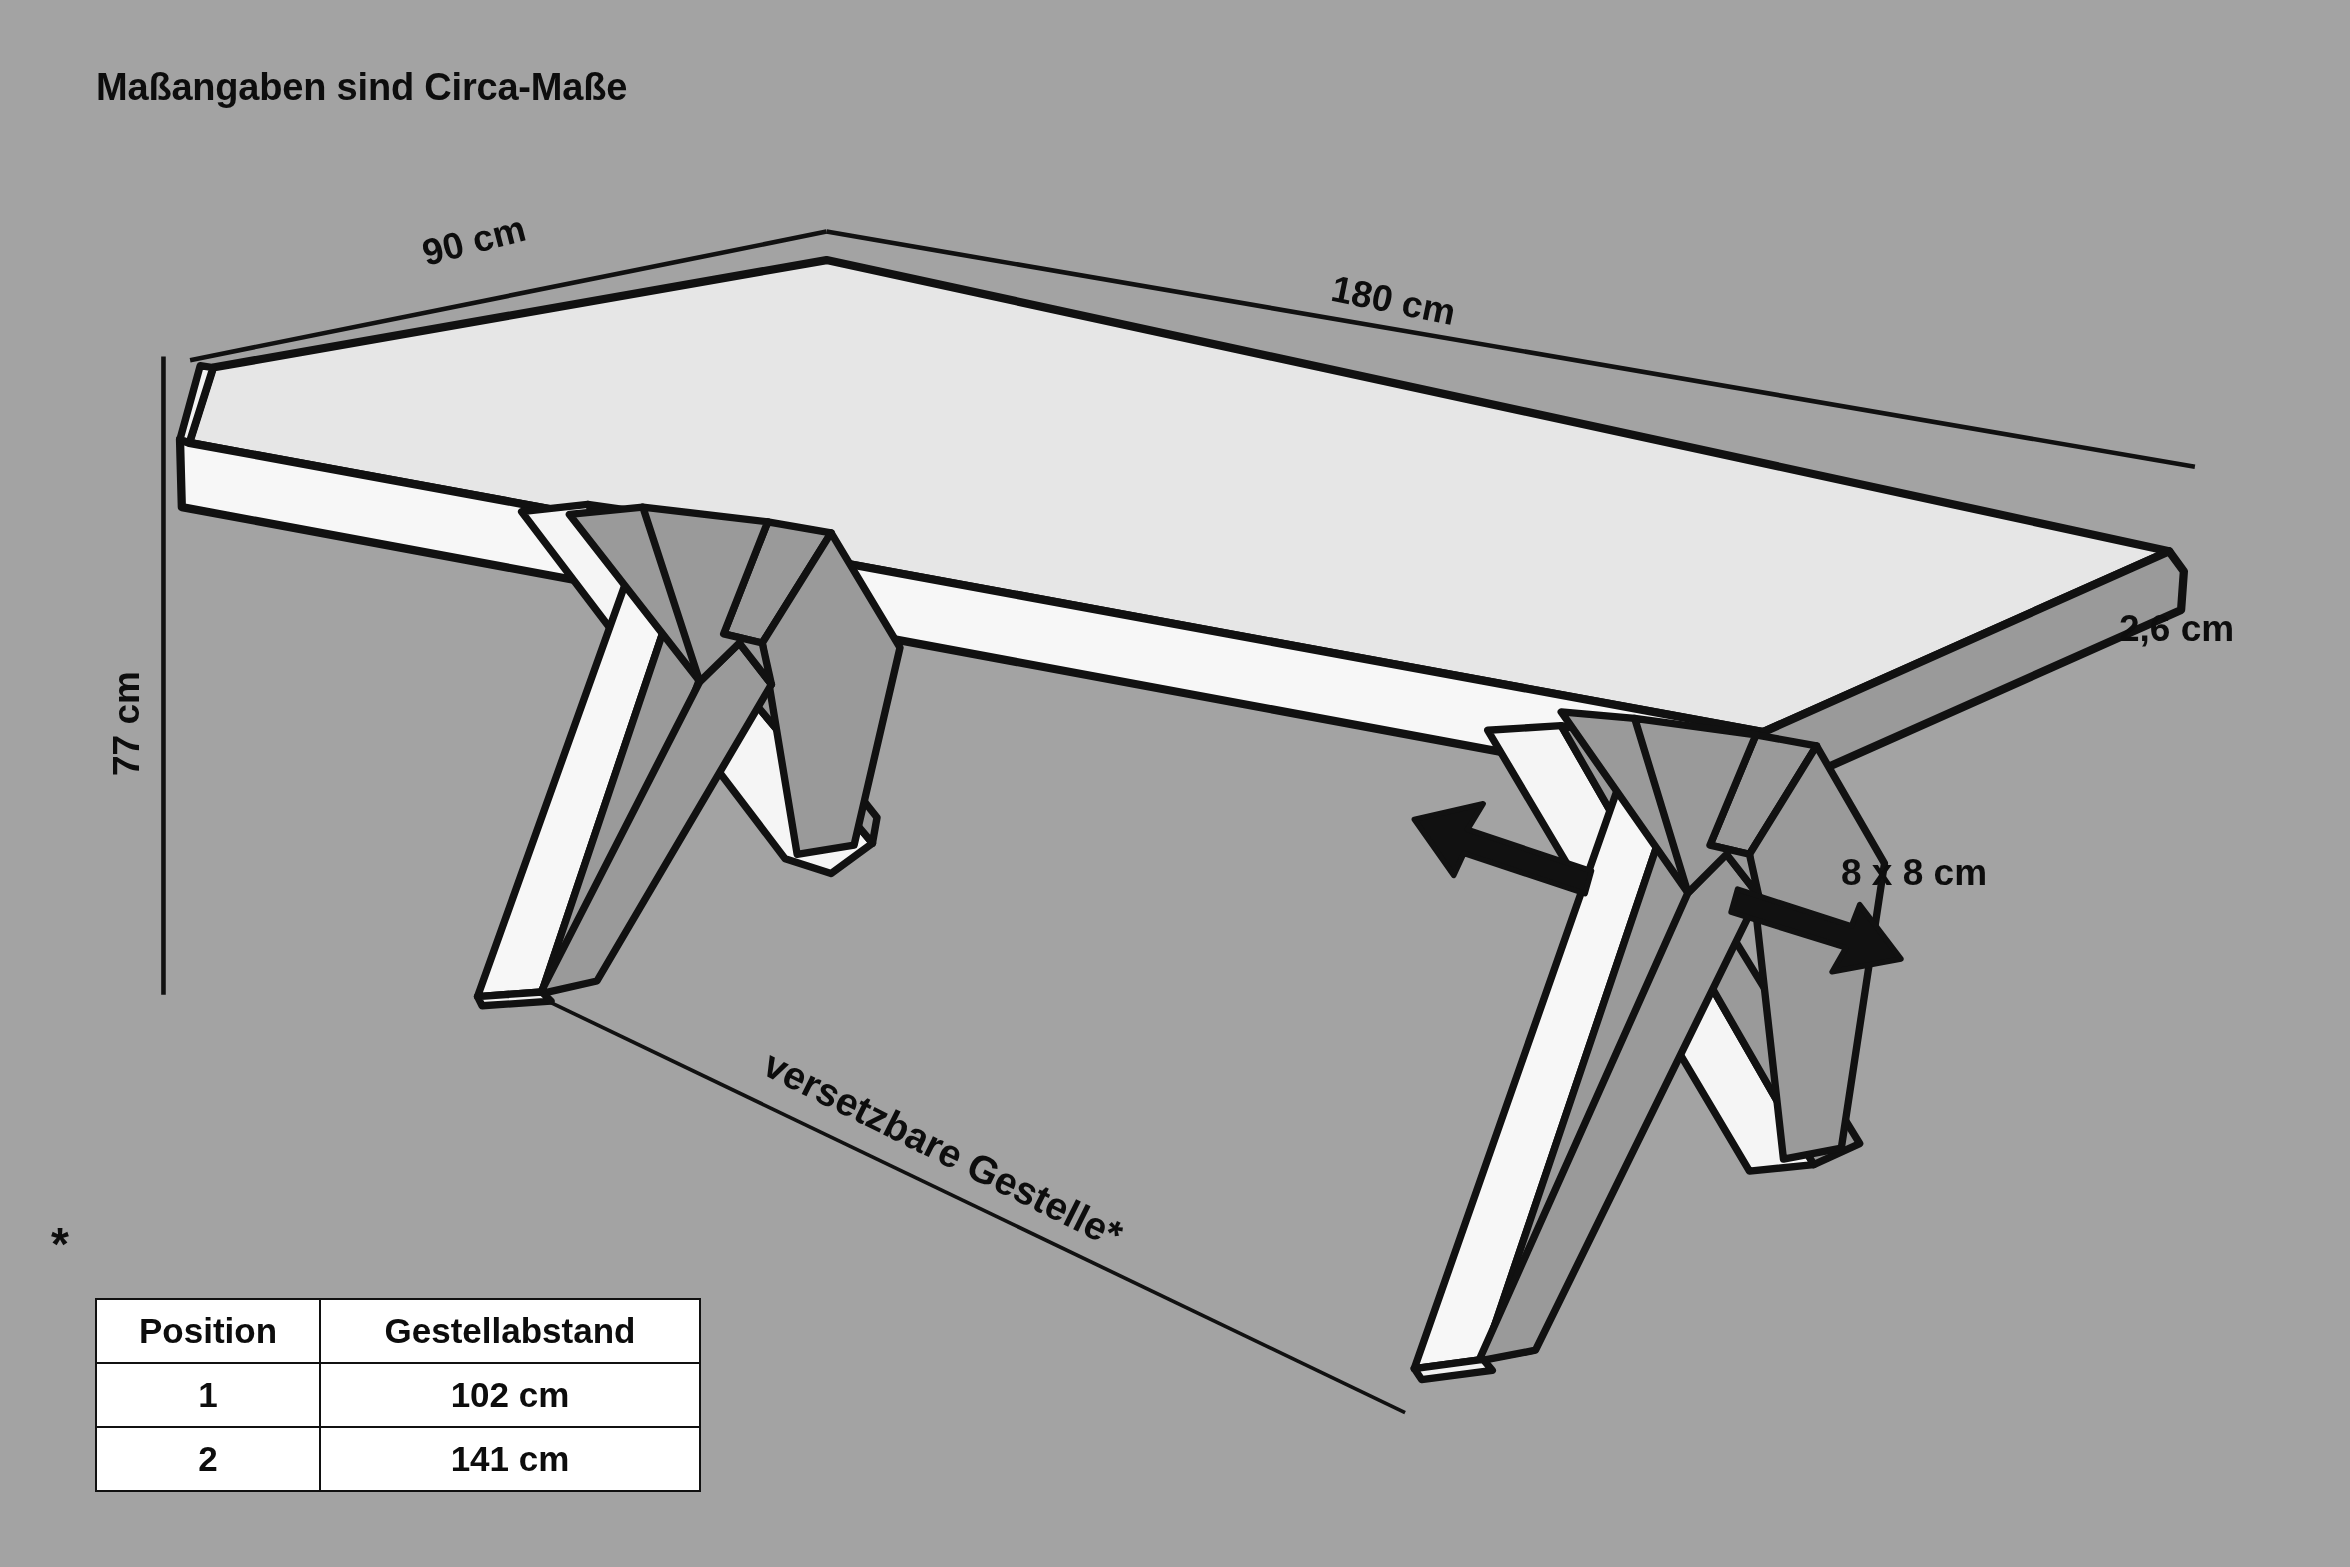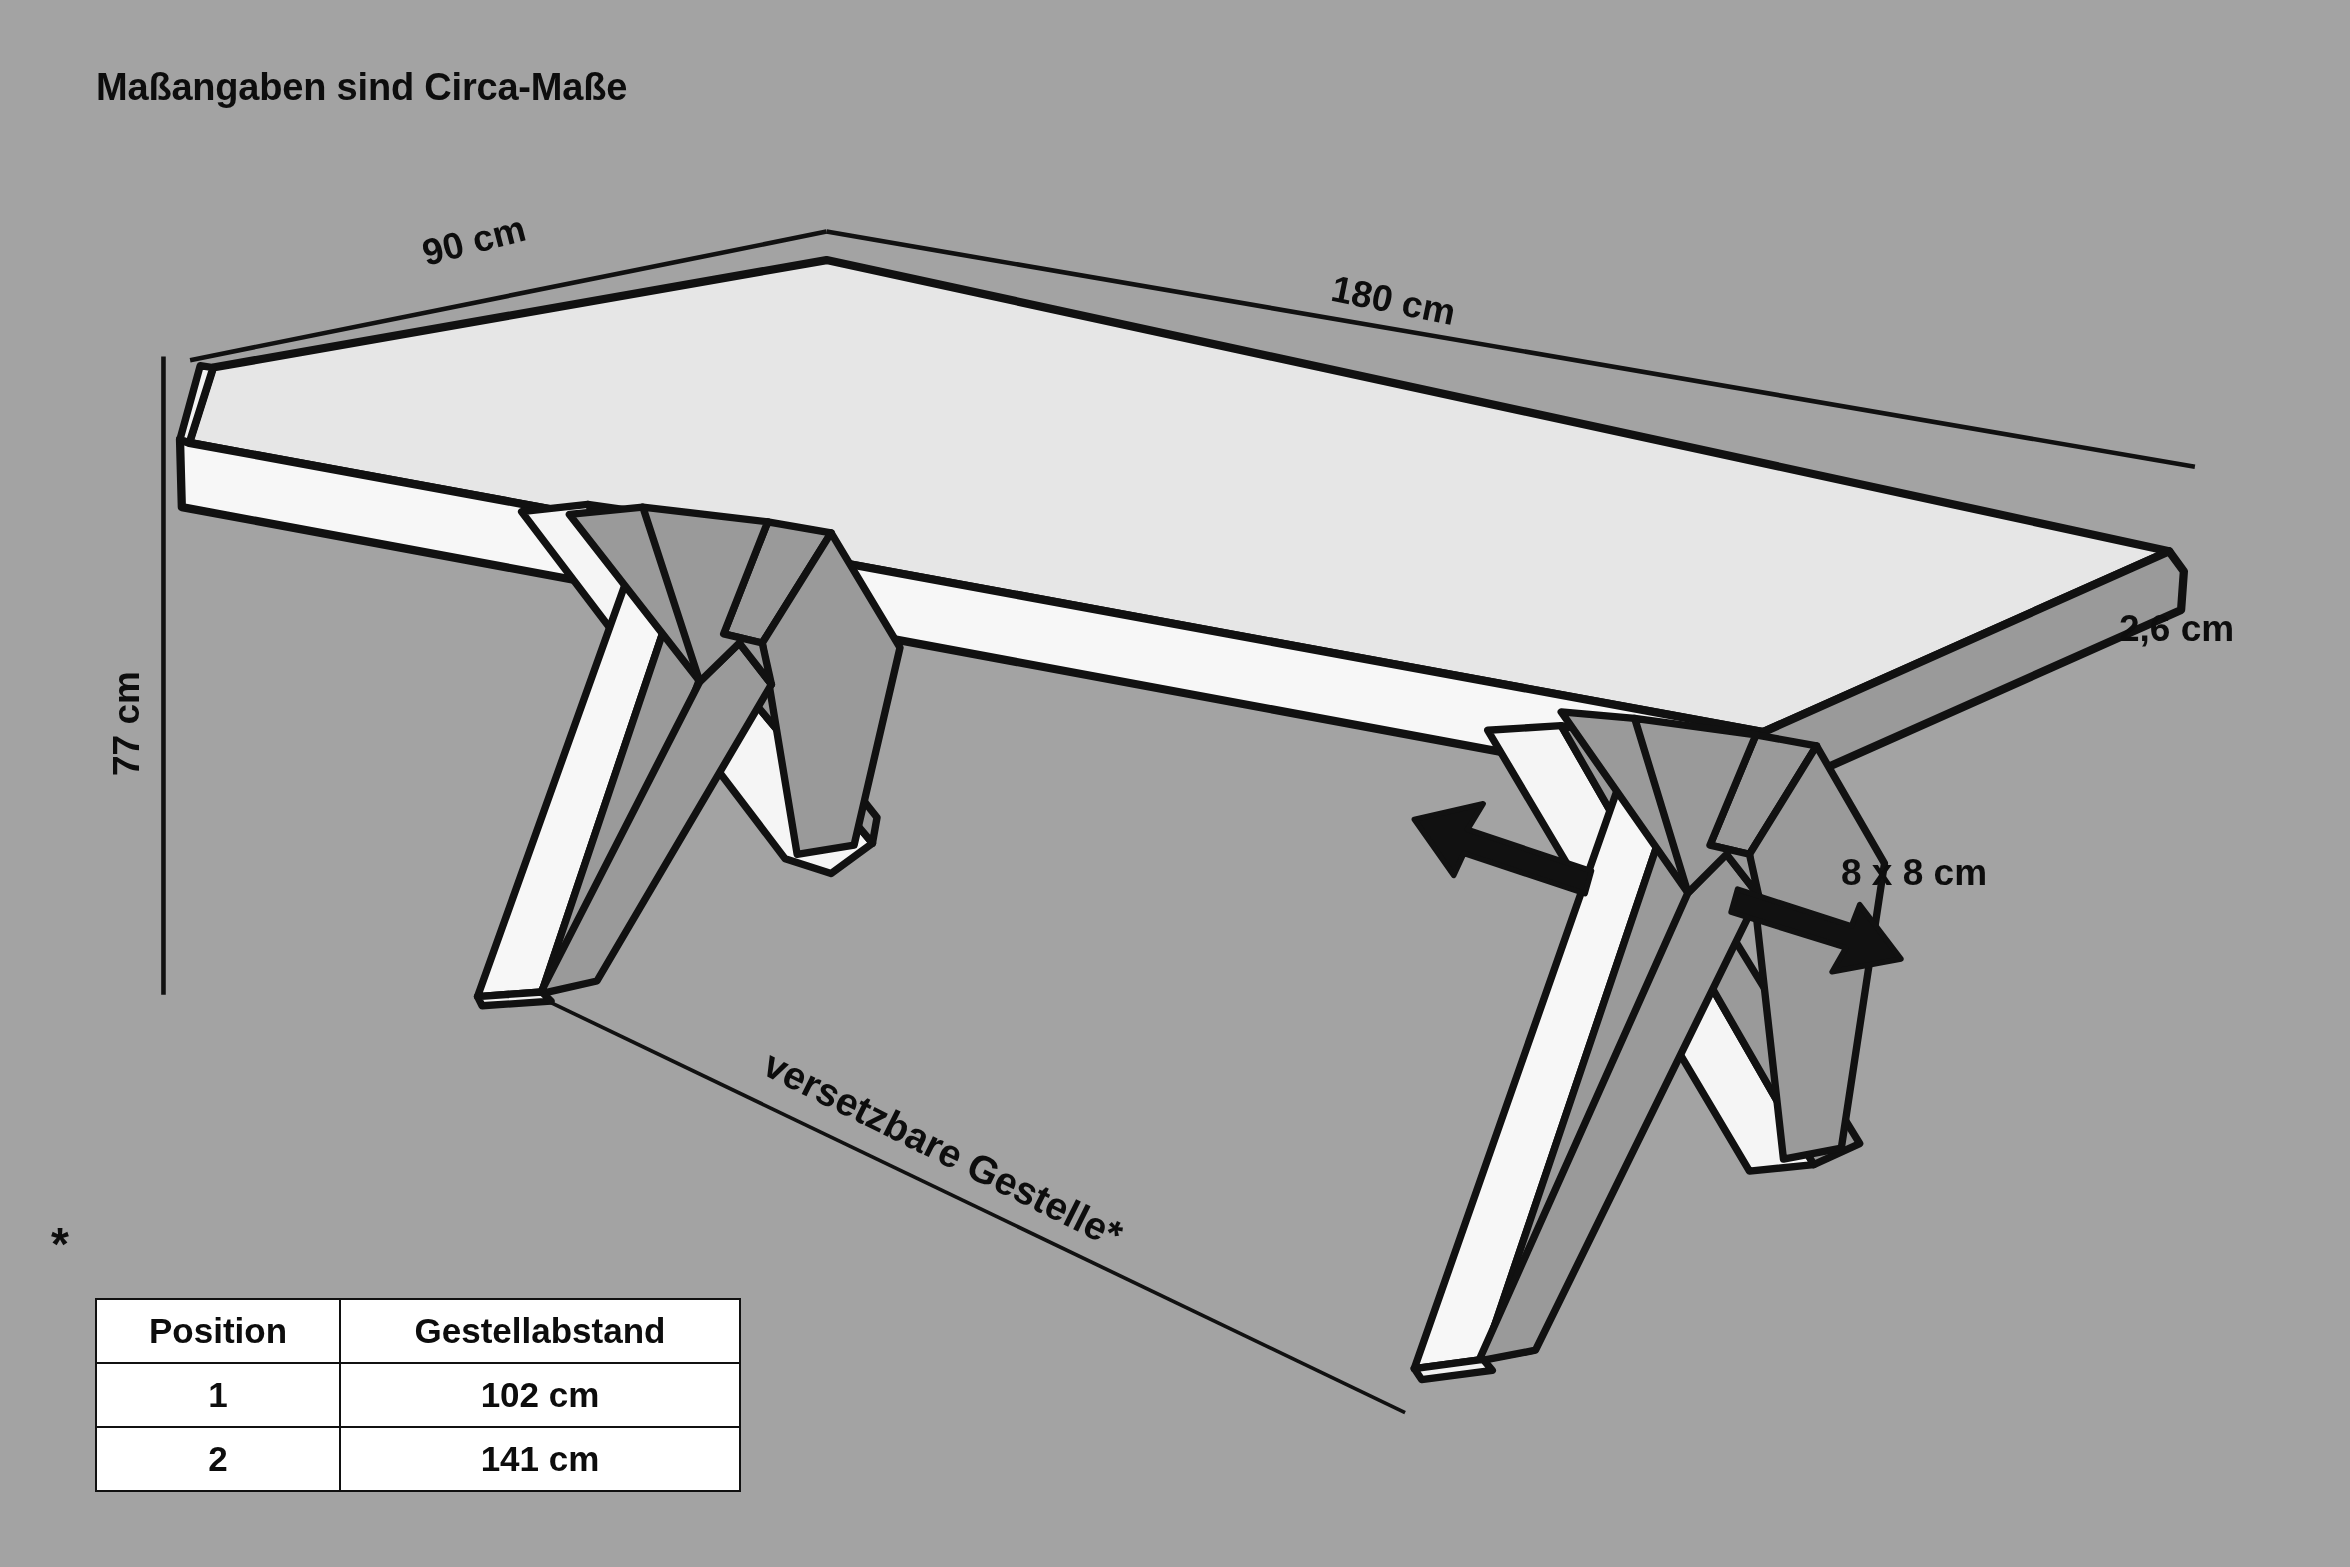--- a/index.html
+++ b/index.html
@@ -90,21 +90,21 @@
     border-collapse: collapse;
     background: #ffffff;
   }
   #legend-table th,
   #legend-table td {
     border: 2.8px solid #111111;
     font-size: 35px;
     font-weight: bold;
     color: #0d0d0d;
     text-align: center;
-    padding: 11px 20px;
+    padding: 11px 10px;
     font-family: "Liberation Sans", sans-serif;
   }
   #legend-table th:first-child,
   #legend-table td:first-child {
     width: 202px;
   }
   #legend-table th:last-child,
   #legend-table td:last-child {
     width: 358px;
     margin-left: 13px;

